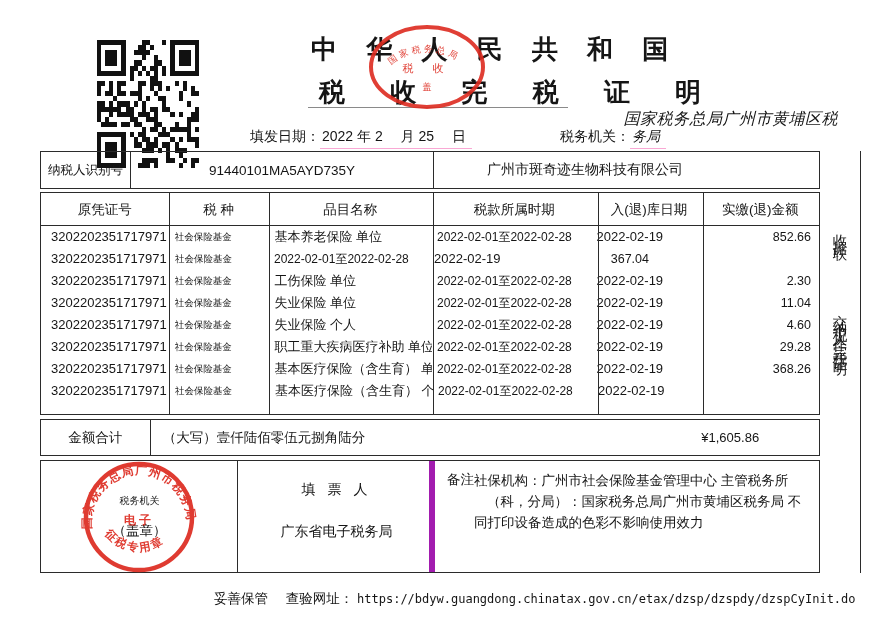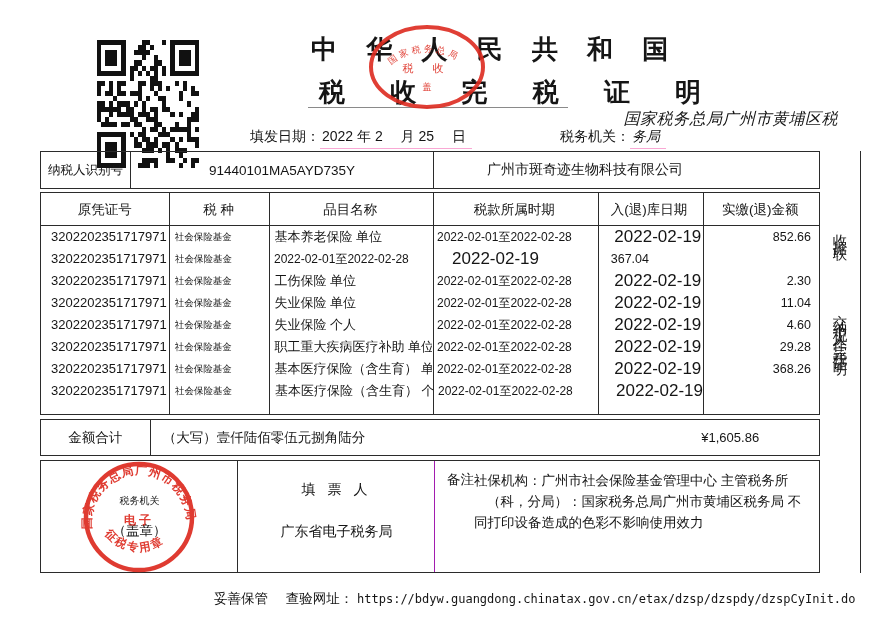--- a/index.html
+++ b/index.html
@@ -31,31 +31,31 @@
   .box-b{left:40px;top:192px;width:780px;height:223px;}
   .thead{display:flex;height:33px;line-height:33px;border-bottom:1px solid #2b2b2b;box-sizing:border-box;}
   .thead .hcell{text-align:center;font-size:13.5px;box-sizing:border-box;}
   .vline{position:absolute;top:0;bottom:0;width:0;border-left:1px solid #2b2b2b;}
   .trow{display:flex;height:22px;line-height:22px;}
   .trow div{box-sizing:border-box;overflow:hidden;white-space:nowrap;}
   .c1{width:128px;padding-left:10px;font-size:13px;}
   .c2{width:100px;padding-left:6px;font-size:9.5px;}
   .c3{width:164px;padding-left:6px;font-size:13px;}
   .c4{width:165px;padding-left:5px;font-size:12px;}
-  .c5{width:105px;text-align:right;font-size:17px;}
+  .c5{width:105px;text-align:left;font-size:13px;}
   .c6{width:118px;text-align:right;padding-right:8px;font-size:12.5px;}
   .hw1{width:128px;} .hw2{width:100px;} .hw3{width:164px;} .hw4{width:165px;} .hw5{width:105px;} .hw6{width:118px;}
   .box-c{left:40px;top:419px;width:780px;height:37px;display:flex;align-items:center;}
   .box-c .tc1{width:110px;text-align:center;font-size:13.5px;border-right:1px solid #2b2b2b;height:100%;
     display:flex;align-items:center;justify-content:center;box-sizing:border-box;}
   .box-c .tc2{width:552px;padding-left:12px;font-size:13.5px;box-sizing:border-box;}
   .box-c .tc3{width:118px;padding-right:8px;font-size:13px;box-sizing:border-box;}
   .box-d{left:40px;top:460px;width:780px;height:113px;display:flex;}
   .d1{width:197px;position:relative;border-right:1px solid #2b2b2b;box-sizing:border-box;}
-  .d2{width:198px;position:relative;border-right:1px solid #a21caf;box-sizing:border-box;text-align:center;}
+  .d2{width:198px;position:relative;border-right:6px solid #a21caf;box-sizing:border-box;text-align:center;}
   .d3{width:385px;position:relative;box-sizing:border-box;}
   .stamp-black1{position:absolute;left:0;top:33px;width:197px;text-align:center;font-size:10px;}
   .stamp-black2{position:absolute;left:0;top:61px;width:197px;text-align:center;font-size:13.5px;}
   .round-seal{position:absolute;left:39px;top:-3px;width:118px;height:118px;z-index:3;opacity:.92;}
   .filler-title{position:absolute;left:0;top:20px;width:198px;font-size:14px;letter-spacing:4px;}
   .filler-value{position:absolute;left:0;top:62px;width:198px;font-size:14px;}
   .remark{position:absolute;left:12px;top:9px;display:flex;font-size:13.5px;line-height:21px;}
   .remark-label{font-family:Liberation Mono, monospace;}
   .remark-lines div{white-space:nowrap;}
   .remark-indent{padding-left:13px;}

